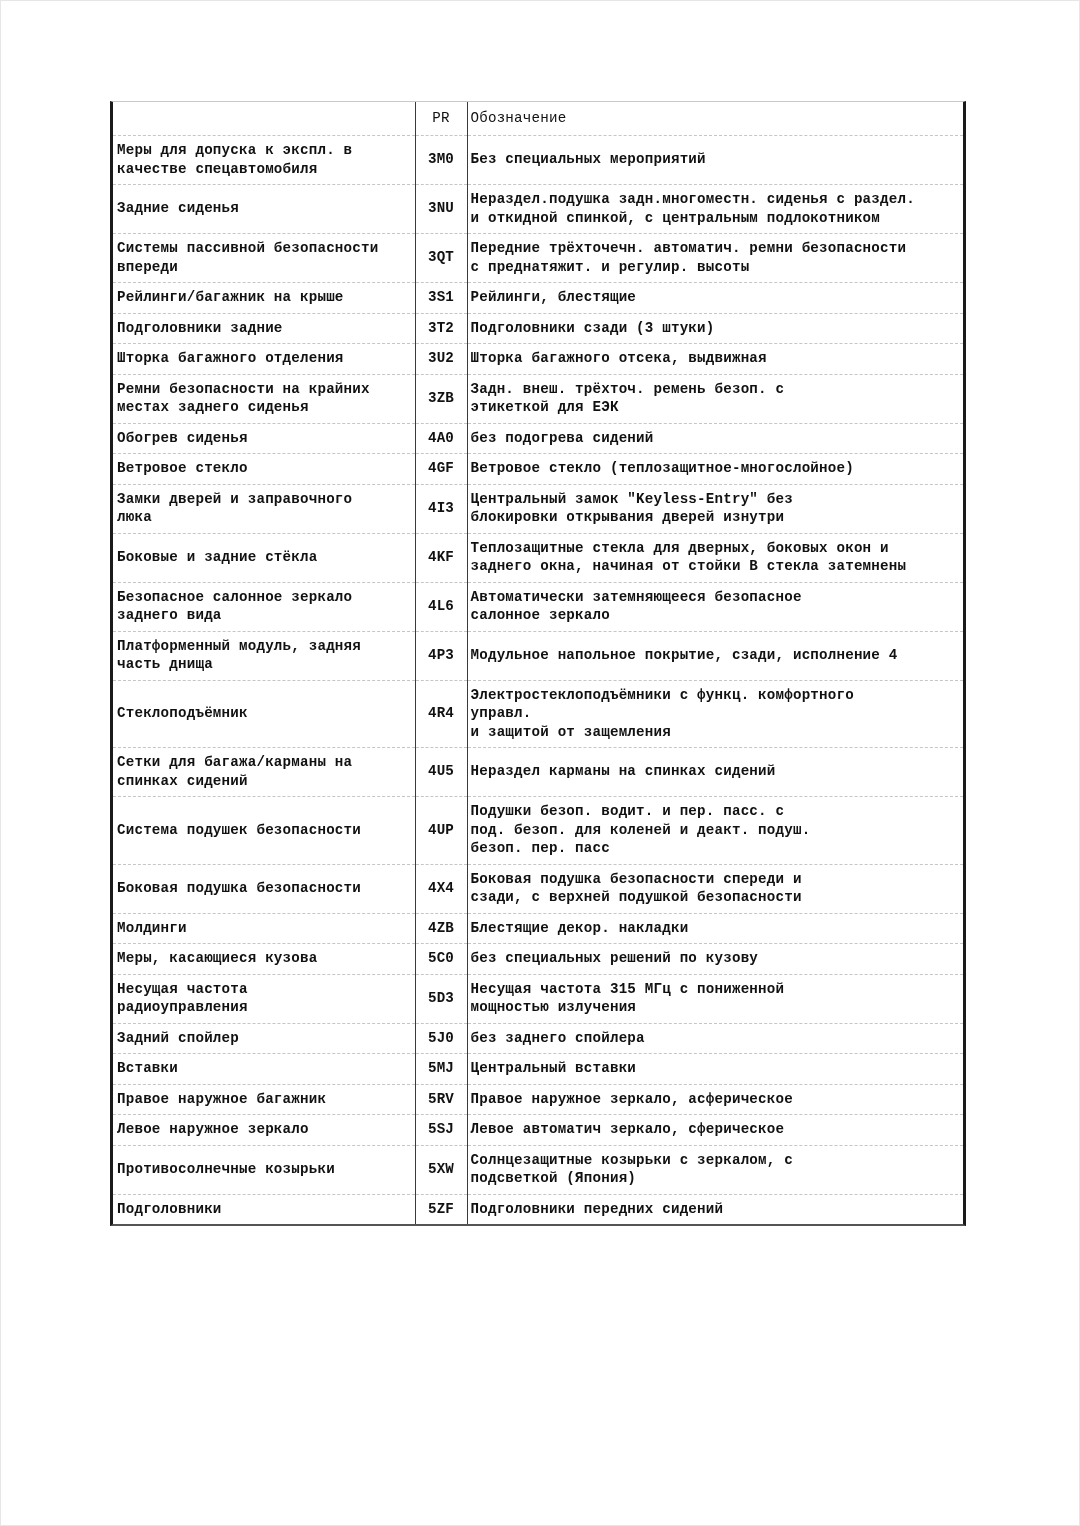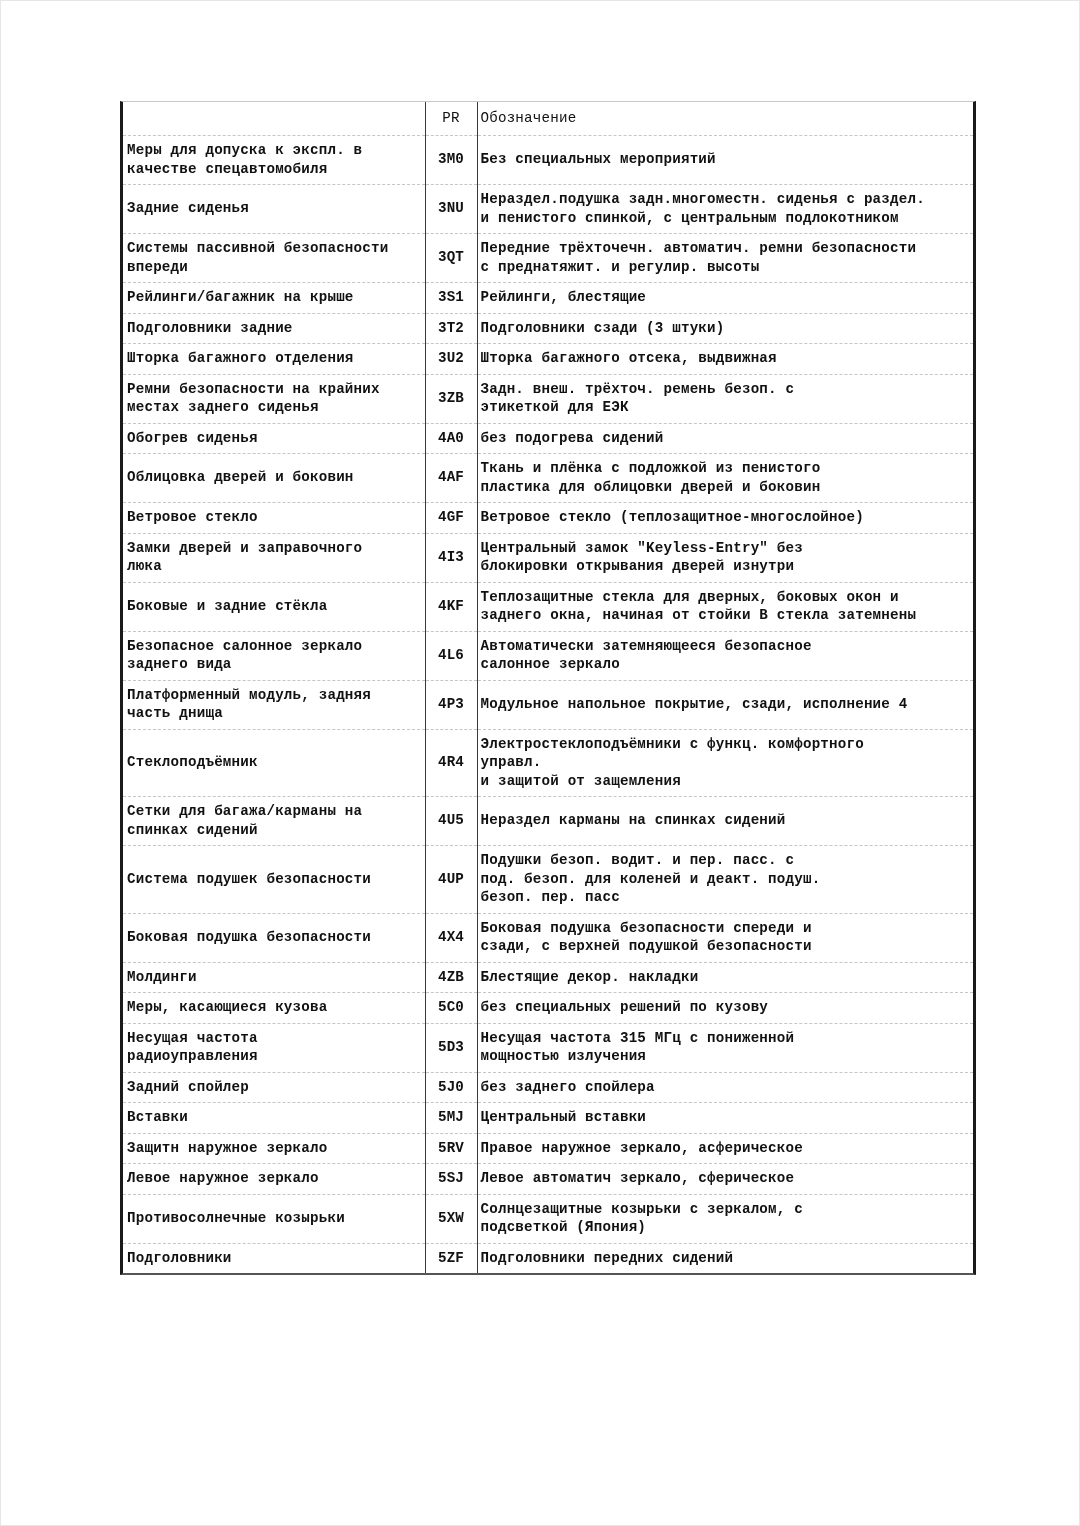--- a/index.html
+++ b/index.html
@@ -19,21 +19,21 @@
       position: absolute;
       left: 0;
       top: 0;
       width: 1078px;
       height: 1524px;
       border: 1px solid #e6e6e6;
       pointer-events: none;
     }
     .sheet {
       position: absolute;
-      left: 120px;
+      left: 110px;
       top: 101px;
       width: 850px;
       border-left: 3px solid #1a1a1a;
       border-right: 3px solid #1a1a1a;
       border-top: 1px solid #c8c8c8;
       border-bottom: 2px solid #555555;
     }
     table.opts {
       width: 100%;
       border-collapse: collapse;
@@ -93,21 +93,21 @@
     <tr>
           <td class="name">Меры для допуска к экспл. в
 качестве спецавтомобиля</td>
           <td class="code">3M0</td>
           <td class="desc">Без специальных мероприятий</td>
         </tr>
         <tr>
           <td class="name">Задние сиденья</td>
           <td class="code">3NU</td>
           <td class="desc">Нераздел.подушка задн.многоместн. сиденья с раздел.
-и пенистого спинкой, с центральным подлокотником</td>
+и откидной спинкой, с центральным подлокотником</td>
         </tr>
         <tr>
           <td class="name">Системы пассивной безопасности
 впереди</td>
           <td class="code">3QT</td>
           <td class="desc">Передние трёхточечн. автоматич. ремни безопасности
 с преднатяжит. и регулир. высоты</td>
         </tr>
         <tr>
           <td class="name">Рейлинги/багажник на крыше</td>
@@ -130,26 +130,20 @@
           <td class="code">3ZB</td>
           <td class="desc">Задн. внеш. трёхточ. ремень безоп. с
 этикеткой для ЕЭК</td>
         </tr>
         <tr>
           <td class="name">Обогрев сиденья</td>
           <td class="code">4A0</td>
           <td class="desc">без подогрева сидений</td>
         </tr>
         <tr>
-          <td class="name">Облицовка дверей и боковин</td>
-          <td class="code">4AF</td>
-          <td class="desc">Ткань и плёнка с подложкой из пенистого
-пластика для облицовки дверей и боковин</td>
-        </tr>
-        <tr>
           <td class="name">Ветровое стекло</td>
           <td class="code">4GF</td>
           <td class="desc">Ветровое стекло (теплозащитное-многослойное)</td>
         </tr>
         <tr>
           <td class="name">Замки дверей и заправочного
 люка</td>
           <td class="code">4I3</td>
           <td class="desc">Центральный замок "Keyless-Entry" без
 блокировки открывания дверей изнутри</td>
@@ -220,21 +214,21 @@
           <td class="name">Задний спойлер</td>
           <td class="code">5J0</td>
           <td class="desc">без заднего спойлера</td>
         </tr>
         <tr>
           <td class="name">Вставки</td>
           <td class="code">5MJ</td>
           <td class="desc">Центральный вставки</td>
         </tr>
         <tr>
-          <td class="name">Защитн наружное зеркало</td>
+          <td class="name">Правое наружное багажник</td>
           <td class="code">5RV</td>
           <td class="desc">Правое наружное зеркало, асферическое</td>
         </tr>
         <tr>
           <td class="name">Левое наружное зеркало</td>
           <td class="code">5SJ</td>
           <td class="desc">Левое автоматич зеркало, сферическое</td>
         </tr>
         <tr>
           <td class="name">Противосолнечные козырьки</td>

